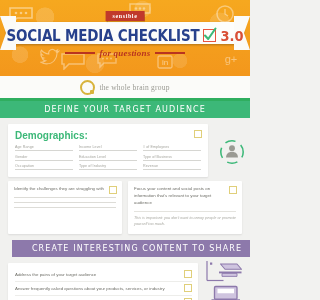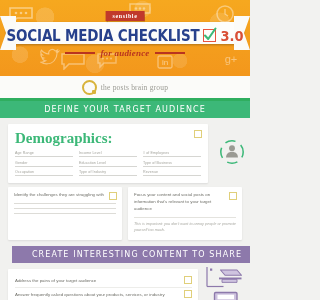--- a/index.html
+++ b/index.html
@@ -114,22 +114,22 @@
   .body-area{position:relative;width:250px;background:#f1f1ef;}
   .card{
     background:#ffffff;box-shadow:0 1px 2px rgba(0,0,0,.09);
     border-radius:1px;
   }
 
   
   .demo-wrap{position:relative;padding:6px 8px 4px 8px;}
   .demo-card{position:relative;margin:0 34px 0 0;padding:6px 7px 7px 7px;}
   .demo-title{
-    color:#3cb878;font-size:15px;font-weight:bold;
-    font-family:Liberation Serif, serif;margin-bottom:4px;
+    color:#3cb878;font-size:10px;font-weight:bold;
+    font-family:Liberation Sans, sans-serif;margin-bottom:4px;
   }
   .demo-cols{display:flex;gap:6px;}
   .demo-col{flex:1;display:flex;flex-direction:column;gap:3.5px;}
   .field{
     display:flex;align-items:flex-end;gap:2px;
     border-bottom:.6px solid #d6d6d2;padding-bottom:1px;
   }
   .field-label{
     color:#a3a39c;font-size:3.6px;letter-spacing:.1px;white-space:nowrap;
     font-family:"Liberation Sans", sans-serif;
@@ -228,28 +228,28 @@
       <span class="title-check">
         <svg width="14" height="16" viewBox="0 0 14 16">
           <path d="M2 8.5 L5.2 12 L12.5 1.5" fill="none" stroke="#3cb878" stroke-width="2.1" stroke-linecap="round" stroke-linejoin="round"></path>
         </svg>
       </span>
       <span class="title-ver">3.0</span>
     </div>
 
     <div class="subtitle-wrap">
       <span class="sub-rule"></span>
-      <span class="subtitle">for audience</span>
+      <span class="subtitle">for questions</span>
       <span class="sub-rule"></span>
     </div>
   </div>
 
   <div class="logo-strip">
     <span class="logo-mark"></span>
-    <span class="logo-text">the posts brain group</span>
+    <span class="logo-text">the whole brain group</span>
   </div>
 
   <div class="banner banner-green">DEFINE YOUR TARGET AUDIENCE</div>
 
   <div class="body-area">
 
     <div class="demo-wrap">
       <div class="card demo-card">
         <div class="demo-title">Demographics:</div>
         <span class="cbox demo-cbox"></span>

